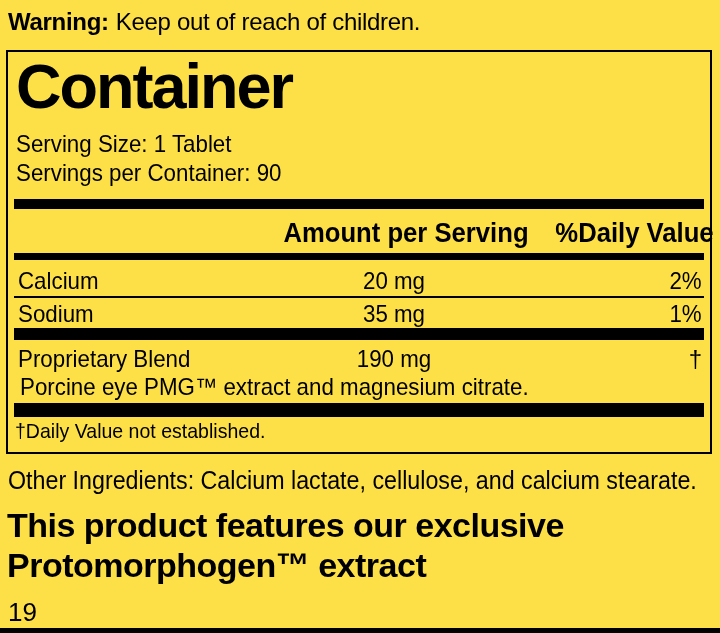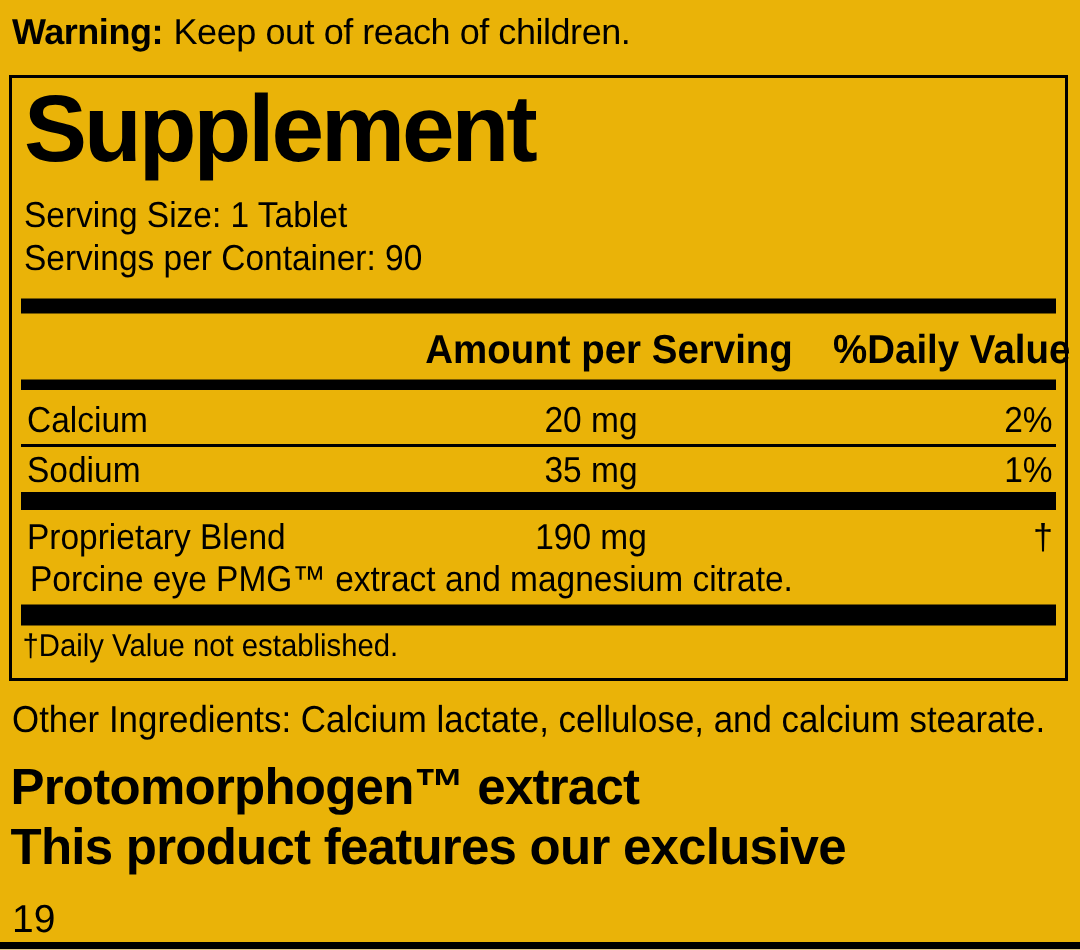--- a/index.html
+++ b/index.html
@@ -1,20 +1,20 @@
 <!DOCTYPE html>
 <html><head>
 <meta charset="utf-8">
 <style>
   html, body { margin: 0; padding: 0; background: #ffffff; }
   .page {
     position: relative;
     width: 720px;
     height: 633px;
-    background: #eab308;
+    background: #fde047;
     color: #000000;
     font-family: "Liberation Sans", sans-serif;
     overflow: hidden;
   }
   .abs { position: absolute; }
   .cond { display: inline-block; transform: scaleX(0.93); transform-origin: 0 50%; white-space: nowrap; }
   .cond-r { display: inline-block; transform: scaleX(0.93); transform-origin: 100% 50%; white-space: nowrap; }
 
   .warning-line { left: 8px; top: 8px; font-size: 24px; letter-spacing: -0.3px; white-space: nowrap; }
   .warning-label { font-weight: bold; }
@@ -67,21 +67,21 @@
 
 <div class="page">
 
   <div class="abs warning-line">
     <span class="warning-label">Warning:</span><span class="warning-text">Keep out of reach of children.</span>
   </div>
 
   <div class="abs facts-box">
 
     <div class="abs facts-title">
-      <span>Supplement</span>
+      <span>Container</span>
     </div>
 
     <div class="abs serving-size">
       <span class="cond">Serving Size: 1 Tablet</span>
     </div>
     <div class="abs servings-per">
       <span class="cond">Servings per Container: 90</span>
     </div>
 
     <div class="abs bar bar-1"></div>
@@ -125,21 +125,21 @@
       <span class="cond">†Daily Value not established.</span>
     </div>
 
   </div>
 
   <div class="abs other-ingredients">
     <span class="cond">Other Ingredients: Calcium lactate, cellulose, and calcium stearate.</span>
   </div>
 
   <div class="abs headline">
+    <div>This product features our exclusive</div>
     <div>Protomorphogen™ extract</div>
-    <div>This product features our exclusive</div>
   </div>
 
   <div class="abs page-number">19</div>
 
   <div class="abs bottom-bar"></div>
 
 </div>
 
 </body></html>

